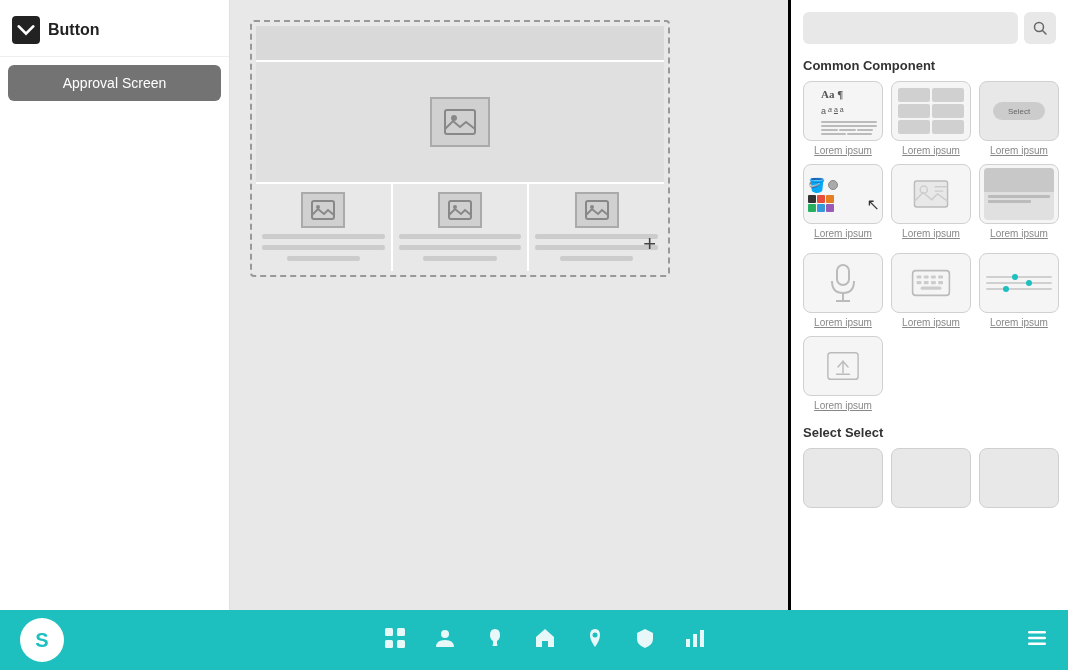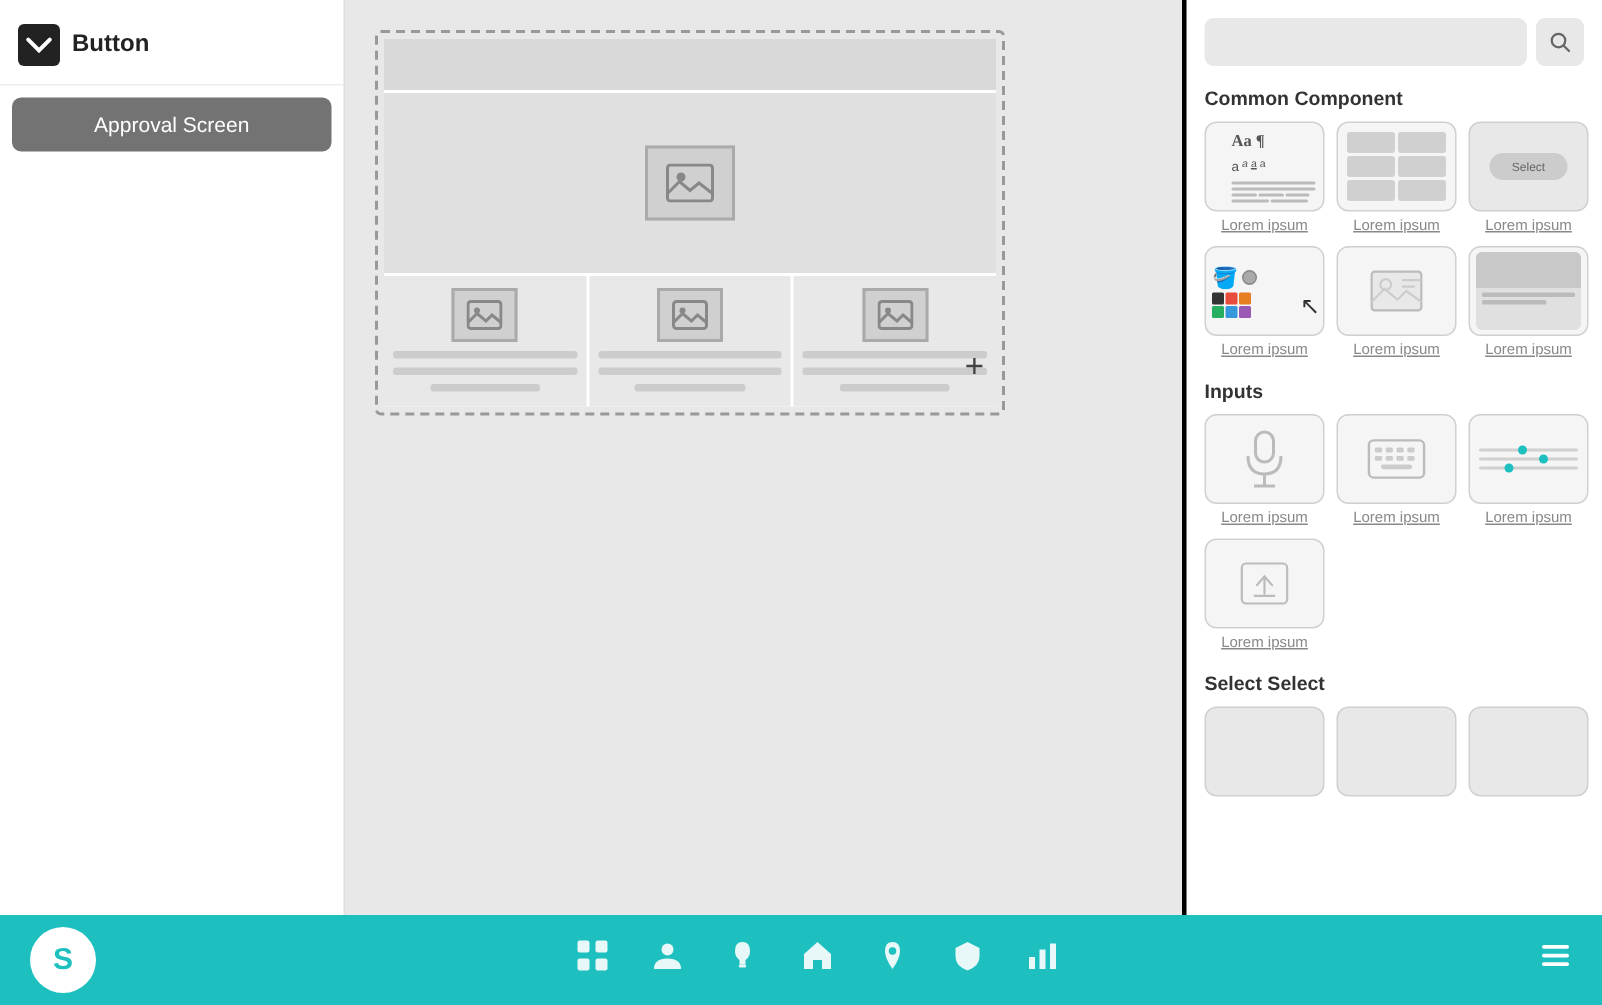--- a/index.html
+++ b/index.html
@@ -272,21 +272,20 @@
             <div style="padding:3px 4px;display:flex;flex-direction:column;gap:2px;">
               <div style="height:3px;background:#bbb;border-radius:1px;"></div>
               <div style="height:3px;background:#bbb;border-radius:1px;width:70%;"></div>
             </div>
           </div>
         </div>
         <span class="component-label">Lorem ipsum</span>
       </div>
     </div>
 
-    <div class="section-title">Inputs</div>
     <div class="component-grid">
 
       <div class="component-card">
         <div class="component-thumb">
           <div class="thumb-mic">
             <svg viewBox="0 0 30 40">
               <rect x="9" y="2" width="12" height="20" rx="6" stroke="#bbb" stroke-width="2" fill="none"></rect>
               <path d="M4 18 Q4 30 15 30 Q26 30 26 18" stroke="#bbb" stroke-width="2" fill="none"></path>
               <line x1="15" y1="30" x2="15" y2="38" stroke="#bbb" stroke-width="2"></line>
               <line x1="8" y1="38" x2="22" y2="38" stroke="#bbb" stroke-width="2"></line>

